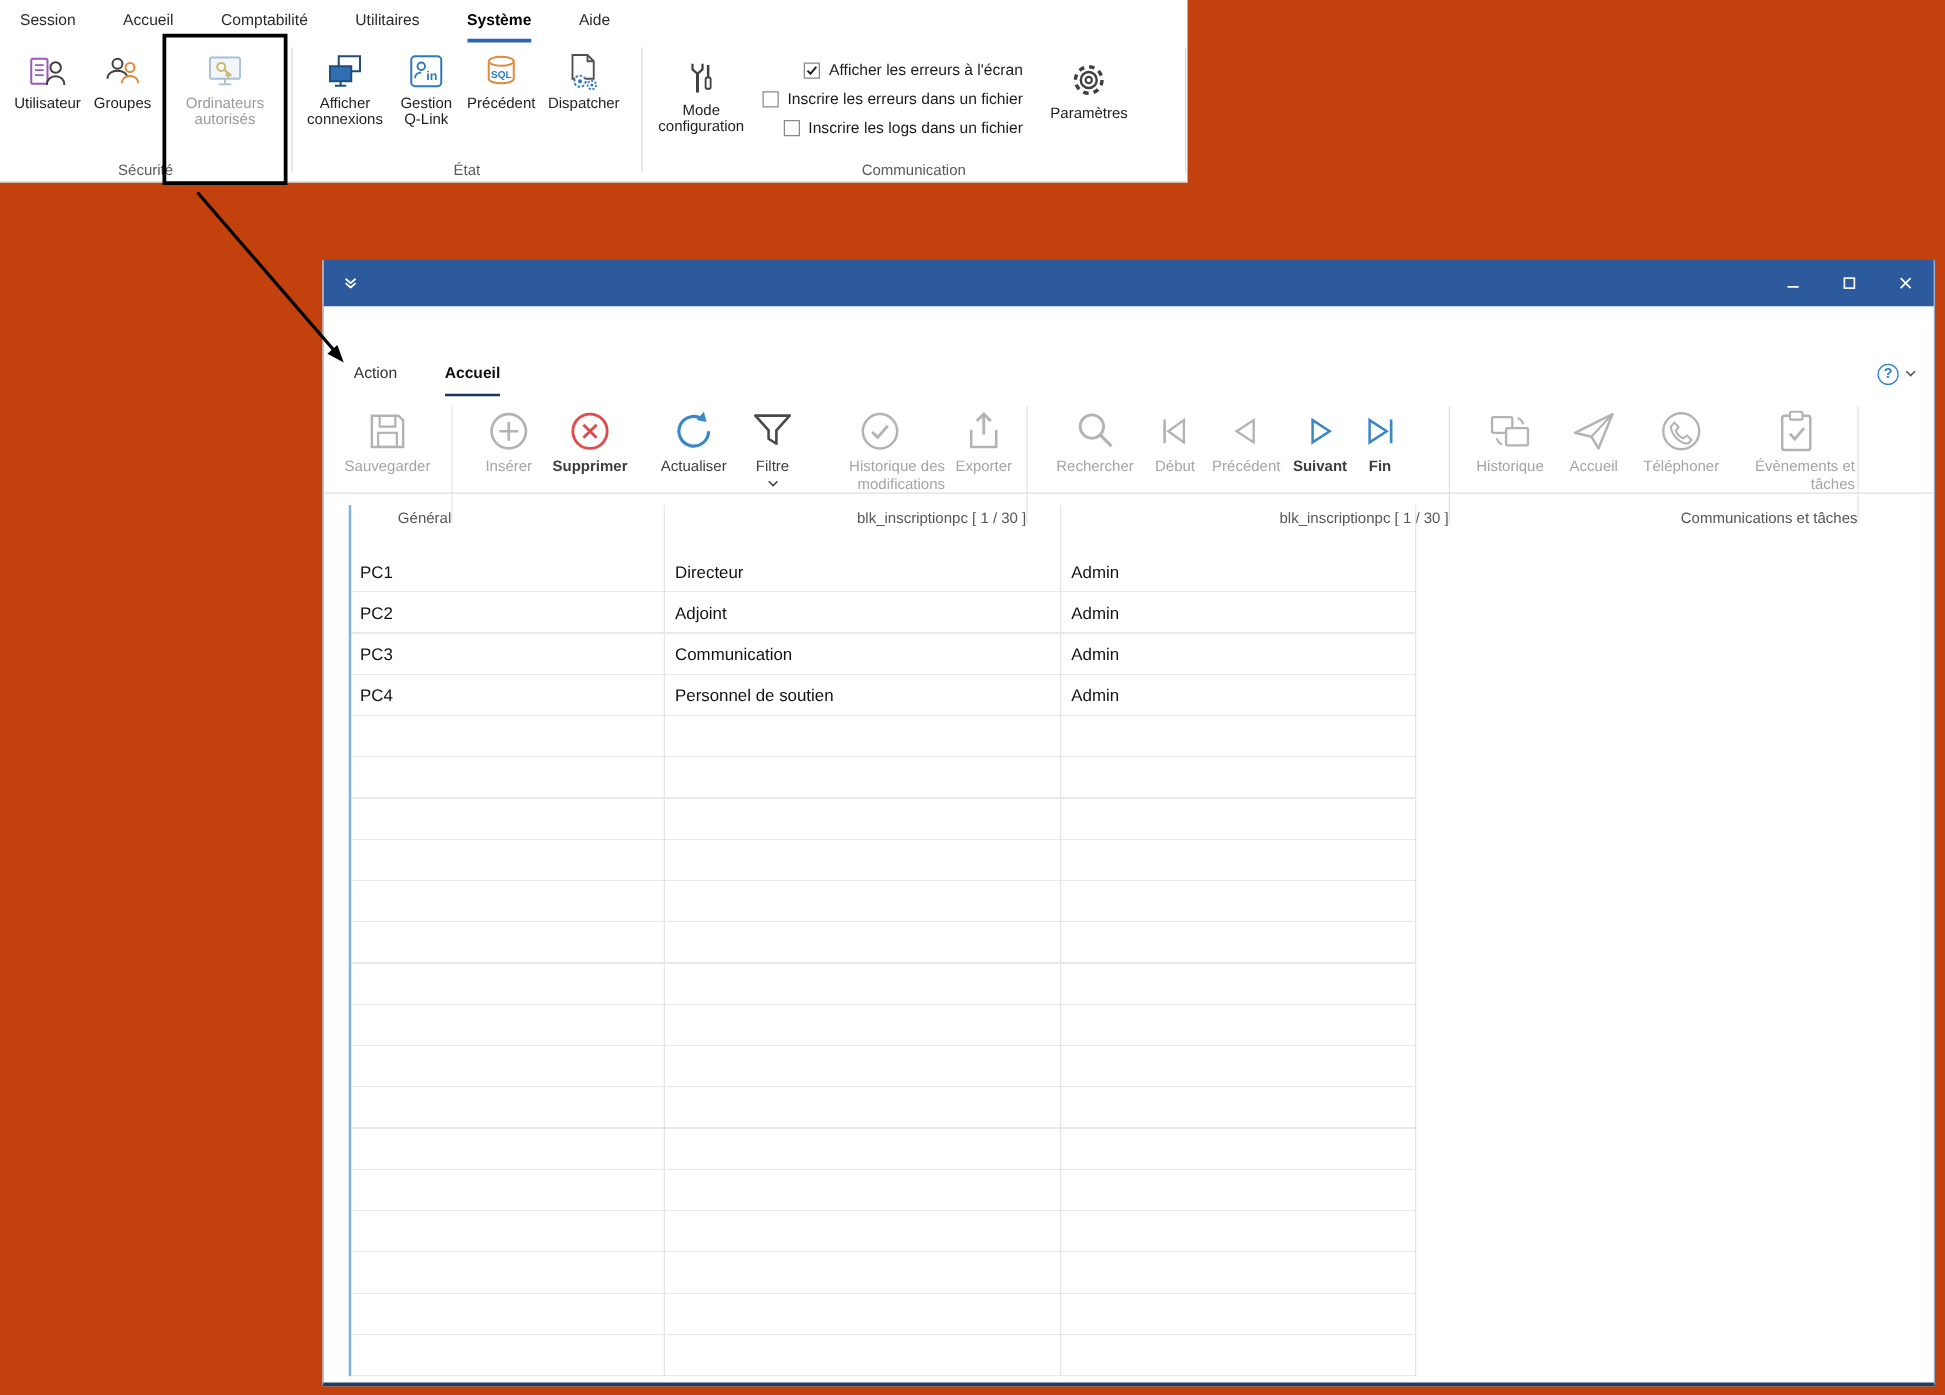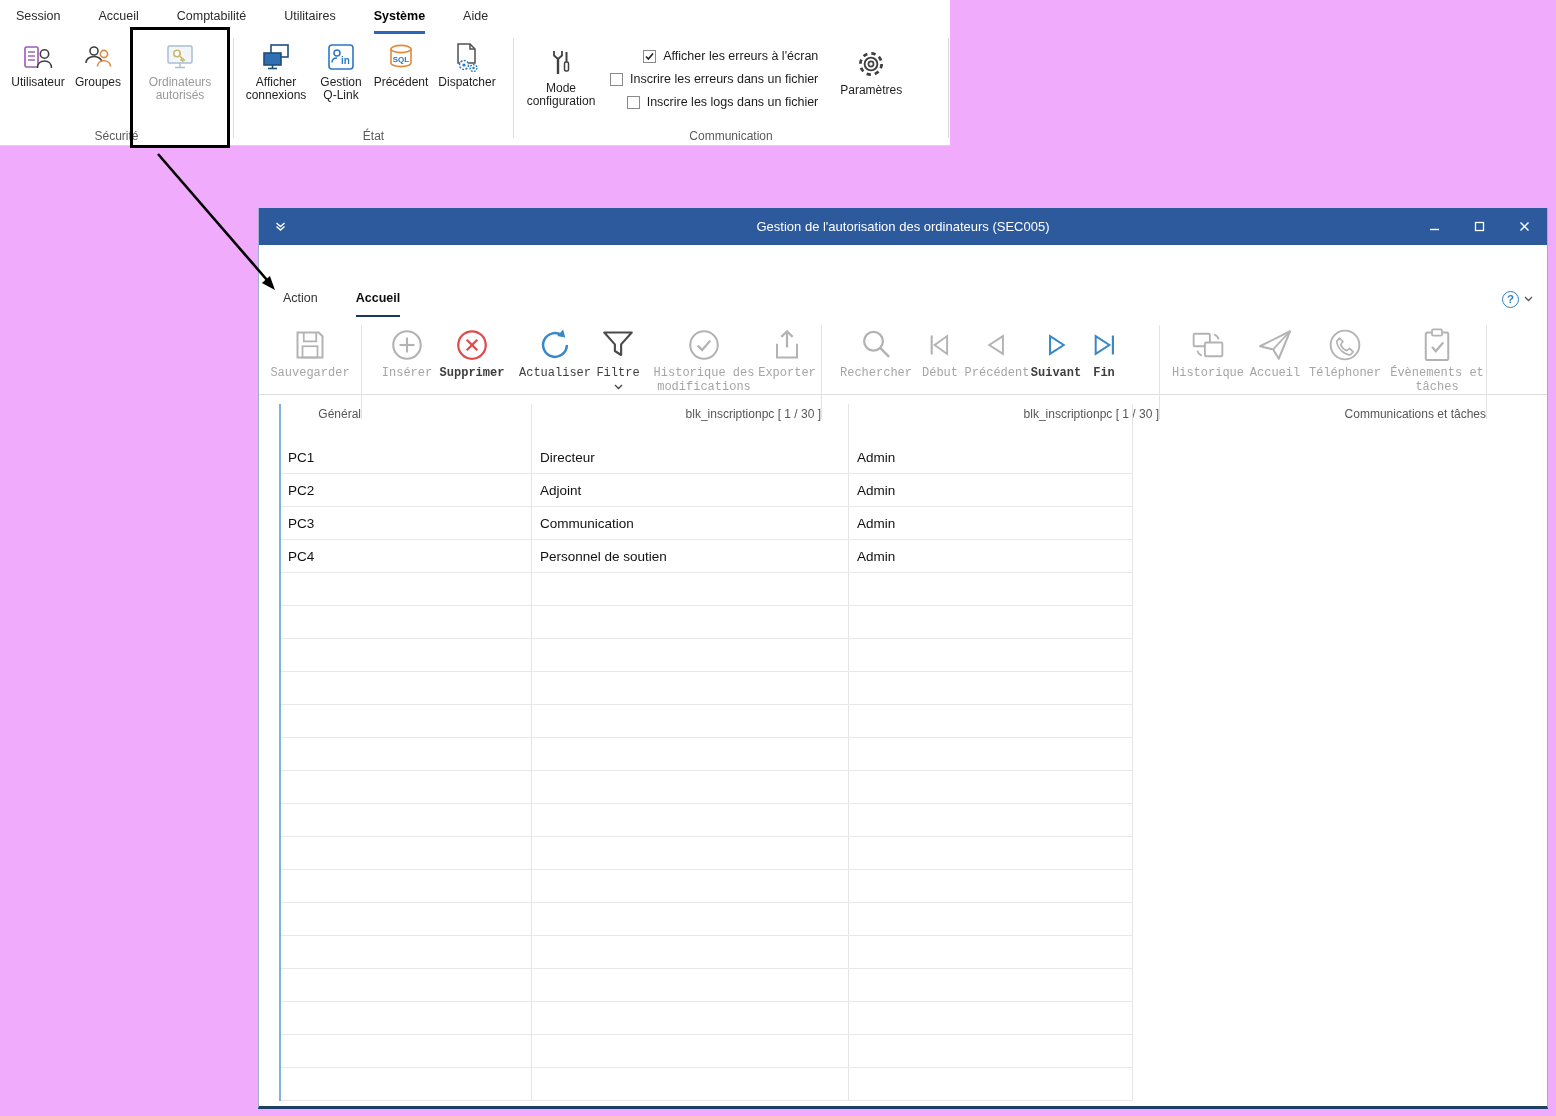--- a/index.html
+++ b/index.html
@@ -1,17 +1,17 @@
 <!DOCTYPE html>
 <html><head>
 <meta charset="utf-8">
 <style>
   * { box-sizing: border-box; margin: 0; padding: 0; }
   html,body { width:1556px; height:1116px; background:#fff; font-family:"Liberation Sans", sans-serif; overflow:hidden; }
-  .page { position:relative; width:1556px; height:1116px; background:#f0abfc; }
+  .page { position:relative; width:1556px; height:1116px; background:#c2410c; }
 
   
   .app-ribbon { position:absolute; left:0; top:0; width:950px; height:146px; background:#fff; border-bottom:1px solid #d6d6d6; }
   .menu-tabs { display:flex; align-items:center; height:34px; padding-left:16px; gap:38px; }
   .menu-tab { font-size:12.5px; color:#2b2b2b; height:34px; line-height:32px; cursor:default; border-bottom:3px solid transparent; }
   .menu-tab.active { font-weight:bold; color:#000; border-bottom:3px solid #2c66b8; }
   .rib-row { display:flex; height:112px; }
   .grp { position:relative; height:112px; }
   .grp-btns { display:flex; align-items:flex-start; padding-top:5px; }
   .grp-cap { position:absolute; bottom:3px; left:0; right:0; text-align:center; font-size:12px; color:#5a5a5a; }
@@ -43,21 +43,21 @@
   .dlg-tab.active { font-weight:bold; color:#0f0f0f; border-bottom:2px solid #17375e; }
   .help-area { position:absolute; right:14px; top:0; height:36px; display:flex; align-items:center; gap:5px; }
   .help-q { width:17px; height:17px; border:1.5px solid #2f7fc7; border-radius:50%; color:#2f7fc7; font-size:11.5px; font-weight:bold; display:flex; align-items:center; justify-content:center; }
 
   .dlg-ribbon { position:relative; display:flex; height:108px; }
   .dgrp { position:relative; height:108px; }
   .dgrp-btns { display:flex; align-items:flex-start; padding-top:6px; }
   .dgrp-cap { position:absolute; bottom:4px; left:0; right:0; text-align:right; font-size:12px; color:#565656; white-space:nowrap; }
   .dvsep { width:1px; background:#e3e3e3; margin:8px 0 6px 0; }
   .dlg-btn { display:flex; flex-direction:column; align-items:center; padding-top:2px; }
-  .dlg-btn .lbl { margin-top:2px; font-size:12px; line-height:13.5px; text-align:center; color:#3e3e3e;font-family:Liberation Mono, monospace; }
+  .dlg-btn .lbl { margin-top:2px; font-size:12px; line-height:13.5px; text-align:right; color:#3e3e3e; }
   .dlg-btn.dis .lbl { color:#a5a5a5; }
   .ic-gray { color:#b3b3b3; } .ic-red { color:#e14b4b; } .ic-blue { color:#3a87c8; } .ic-dark { color:#4a4a4a; }
   .rib-sep-line { position:absolute; left:0; right:0; top:186px; height:1px; background:#e0e0e0; }
 
   
   .table { position:absolute; left:20px; top:196px; width:854px; height:697px; }
   .t-blue-edge { position:absolute; left:0; top:0; bottom:0; width:2px; background:#7fb2e0; }
   .t-vline { position:absolute; top:0; bottom:0; width:1px; background:#e4e4e4; }
   .t-head { position:absolute; left:0; top:0; right:0; height:36px; display:flex; border-bottom:1px solid #cfcfcf; }
   .t-hcell { display:flex; align-items:center; padding-left:9px; font-size:12.5px; font-weight:bold; color:#000; }
@@ -241,21 +241,20 @@
 
   <div class="dialog">
 
     <div class="titlebar">
       <span class="collapse">
         <svg width="11" height="9" viewBox="0 0 11 9">
           <polyline points="1.5,1 5.5,4.5 9.5,1" fill="none" stroke="#fff" stroke-width="1.4"></polyline>
           <polyline points="1.5,4.5 5.5,8 9.5,4.5" fill="none" stroke="#fff" stroke-width="1.4"></polyline>
         </svg>
       </span>
-      <div class="title-text">Gestion de l'autorisation des ordinateurs (SEC005)</div>
       <div class="win-ctrls">
         <div class="win-btn">
           <svg width="11" height="11" viewBox="0 0 11 11">
               <line x1="1" y1="8.5" x2="10" y2="8.5" stroke="#fff" stroke-width="1.4"></line>
             </svg>
         </div>
         <div class="win-btn">
           <svg width="11" height="11" viewBox="0 0 11 11">
               <rect x="1.5" y="1.5" width="8" height="8" fill="none" stroke="#fff" stroke-width="1.3"></rect>
             </svg>

